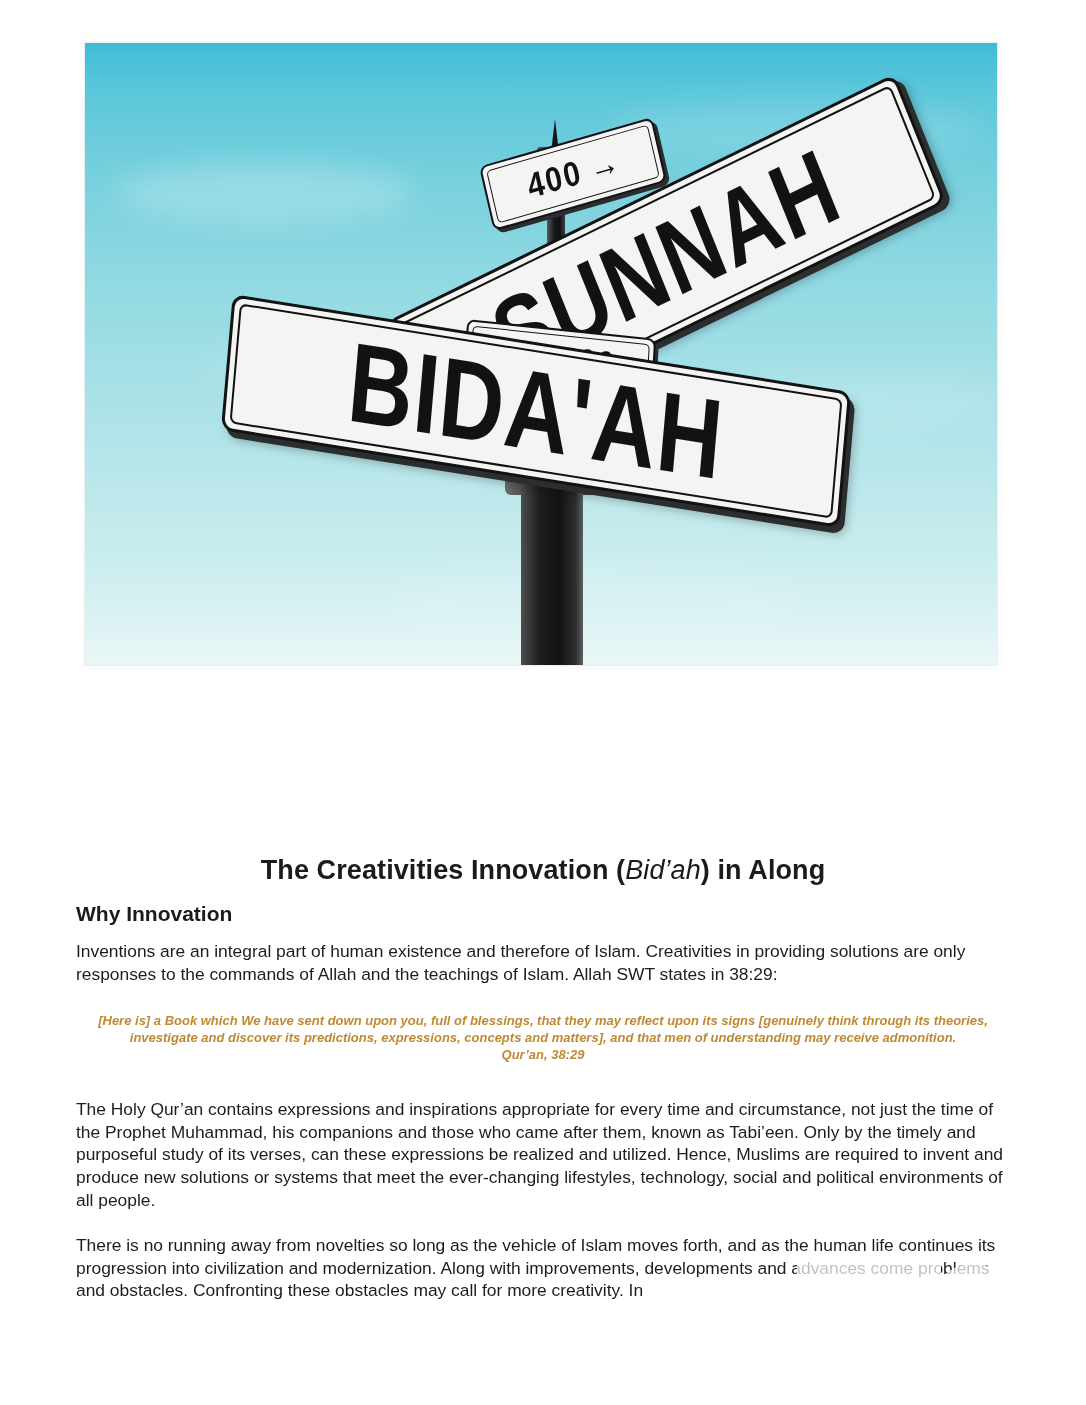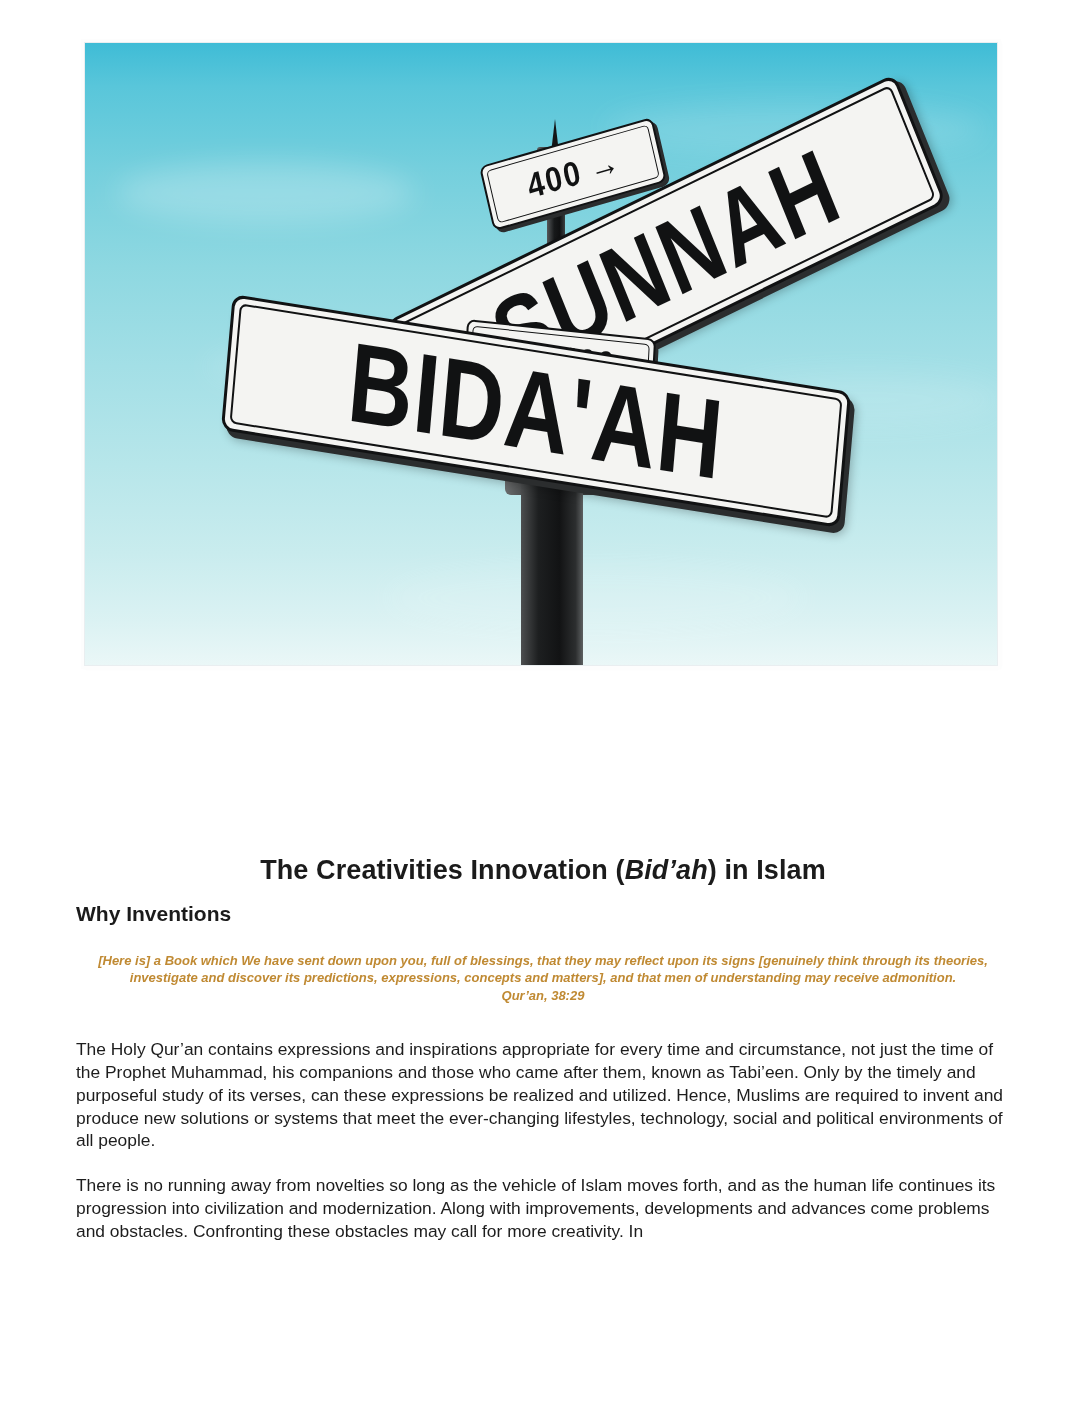--- a/index.html
+++ b/index.html
@@ -235,21 +235,21 @@
     width: 934px;
   }
   .doc-title {
     font-size: 27px;
     font-weight: 700;
     text-align: center;
     color: #1b1b1b;
     margin: 0 0 16px 0;
     letter-spacing: .1px;
   }
-  .doc-title em { font-style: italic; font-weight: 700; }
+  .doc-title em { font-style: italic; font-weight: 400; }
 
   .doc-h2 {
     font-size: 21px;
     font-weight: 700;
     color: #1b1b1b;
     margin: 0 0 14px 0;
   }
 
   p.body {
     font-size: 17.4px;
@@ -335,24 +335,25 @@
 
         <div class="pole-neck"></div>
         <div class="pole-collar"></div>
         <div class="pole-shaft"></div>
       </div>
     </div>
   </div>
 
   <div class="doc">
 
-    <h1 class="doc-title"><span>The Creativities Innovation (</span><em>Bid’ah</em><span>) in Islam</span></h1>
-
-    <h2 class="doc-h2">Why Inventions</h2>
-
+    <h1 class="doc-title"><span>The Creativities Innovation (</span><em>Bid’ah</em><span>) in Along</span></h1>
+
+    <h2 class="doc-h2">Why Innovation</h2>
+
+    <p class="body">Inventions are an integral part of human existence and therefore of Islam. Creativities in providing solutions are only responses to the commands of Allah and the teachings of Islam. Allah SWT states in 38:29:</p>
 
     <blockquote class="quote">
       <span>[Here is] a Book which We have sent down upon you, full of blessings, that they may reflect upon its signs [genuinely think through its theories, investigate and discover its predictions, expressions, concepts and matters], and that men of understanding may receive admonition.</span>
       <span class="cite">Qur’an, 38:29</span>
     </blockquote>
 
     <p class="body">The Holy Qur’an contains expressions and inspirations appropriate for every time and circumstance, not just the time of the Prophet Muhammad, his companions and those who came after them, known as Tabi’een. Only by the timely and purposeful study of its verses, can these expressions be realized and utilized. Hence, Muslims are required to invent and produce new solutions or systems that meet the ever-changing lifestyles, technology, social and political environments of all people.</p>
 
     <p class="body tight">There is no running away from novelties so long as the vehicle of Islam moves forth, and as the human life continues its progression into civilization and modernization. Along with improvements, developments and advances come problems and obstacles. Confronting these obstacles may call for more creativity. In</p>
   </div>

